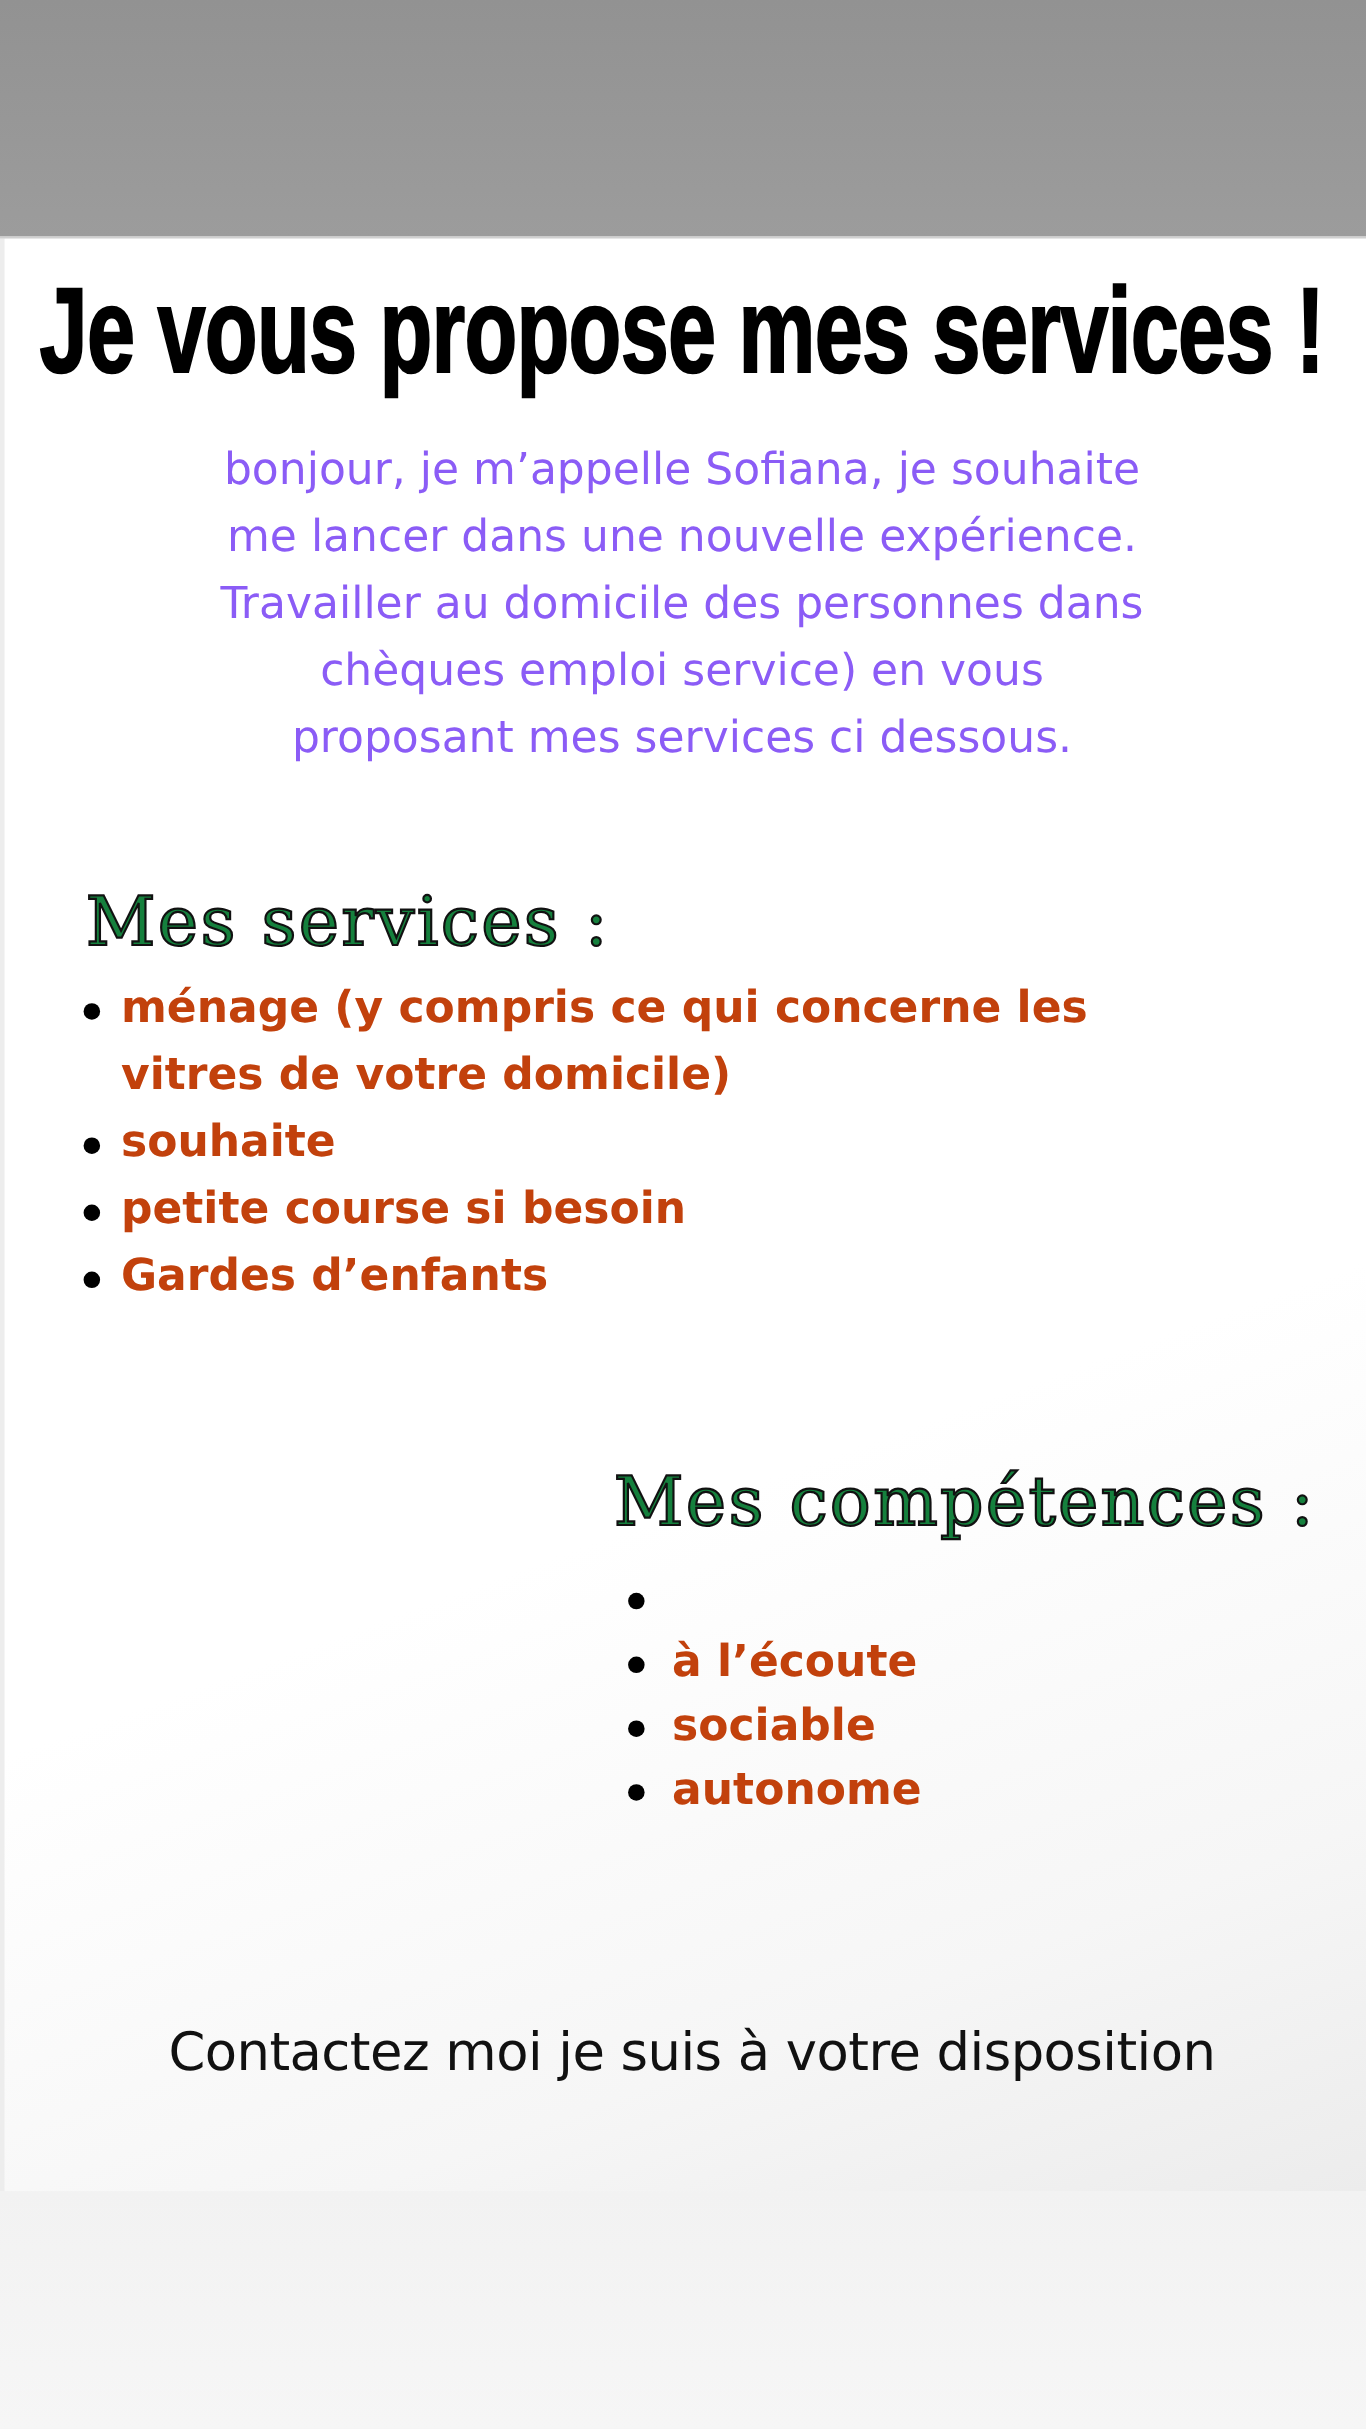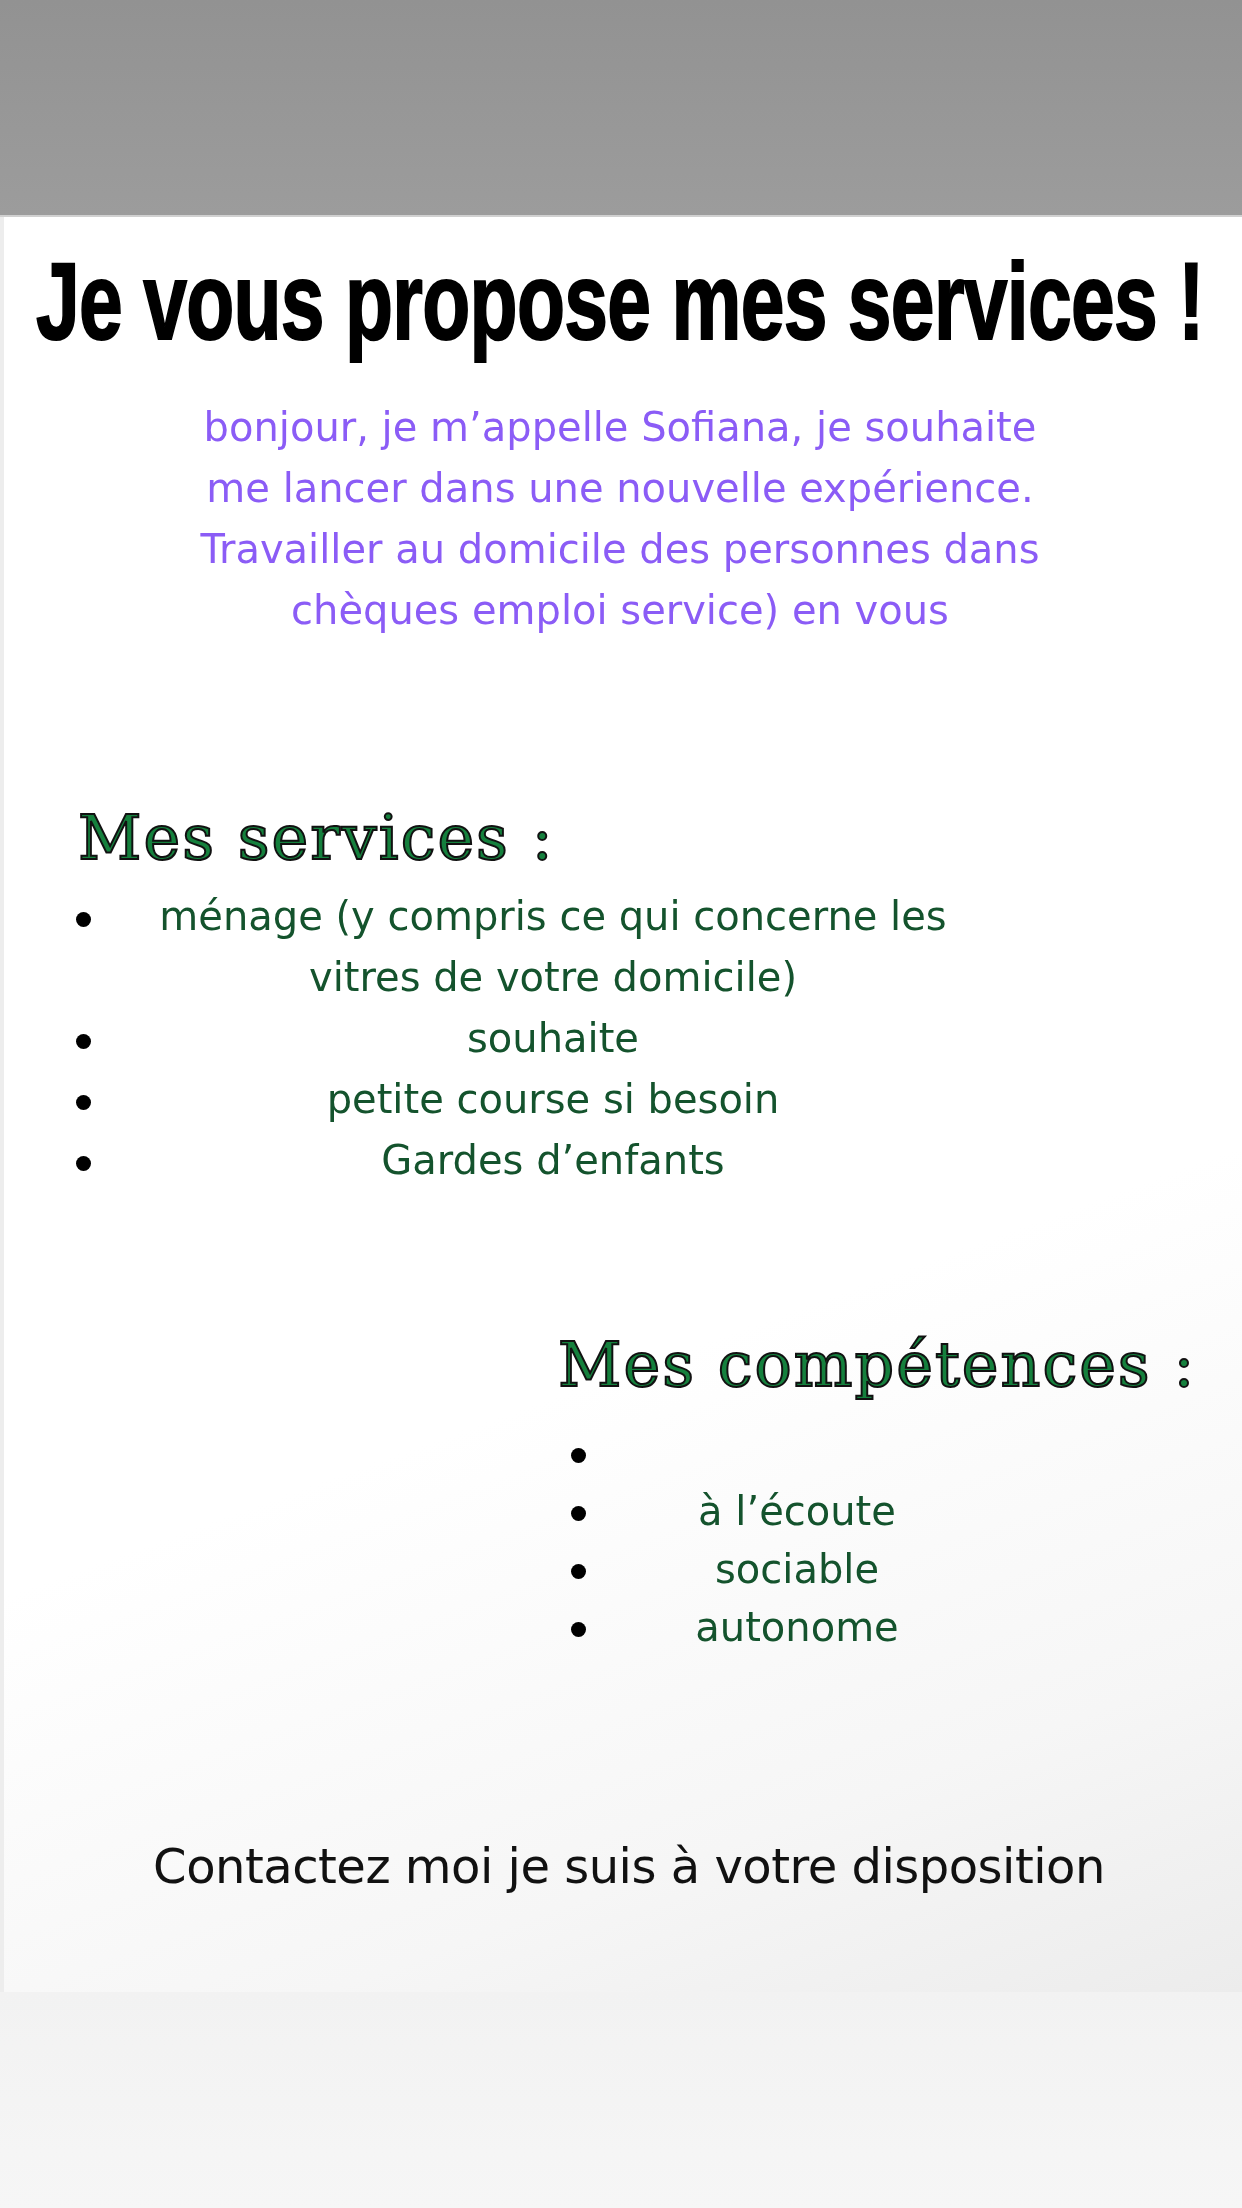--- a/index.html
+++ b/index.html
@@ -81,24 +81,24 @@
   .list { position: absolute; margin: 0; padding: 0; list-style: none; }
   .list li { position: relative; display: block; }
   .bullet {
     position: absolute;
     width: 15px; height: 15px;
     border-radius: 50%;
     background: #000000;
   }
   .item-text {
     display: block;
-    text-align: center;
     font-size: 40px;
     white-space: nowrap;
-    color: #14532d;
+    color: #c2410c;
+    font-weight: bold;
   }
 
   .services-list { left: 76px; top: 886px; width: 960px; }
   .services-list li { line-height: 61px; }
   .services-list .bullet { left: 0px; top: 26px; }
   .services-list .item-text { margin-left: 34px; width: 886px; }
   .services-list .item-text .line { display: block; }
 
   .competences-list { left: 571px; top: 1424px; width: 460px; }
   .competences-list li { line-height: 58px; height: 58px; }
@@ -127,20 +127,21 @@
 
 <div class="bottom-area"></div>
 
 <h1 class="title">Je vous propose mes services !</h1>
 
 <div class="intro">
   <span class="line">bonjour, je m’appelle Sofiana, je souhaite</span>
   <span class="line">me lancer dans une nouvelle expérience.</span>
   <span class="line">Travailler au domicile des personnes dans</span>
   <span class="line">chèques emploi service) en vous</span>
+  <span class="line">proposant mes services ci dessous.</span>
 </div>
 
 <h2 class="serif-heading services-heading">Mes services :</h2>
 
 <ul class="list services-list">
   <li>
     <span class="bullet"></span>
     <span class="item-text">
       <span class="line">ménage (y compris ce qui concerne les</span>
       <span class="line">vitres de votre domicile)</span>

